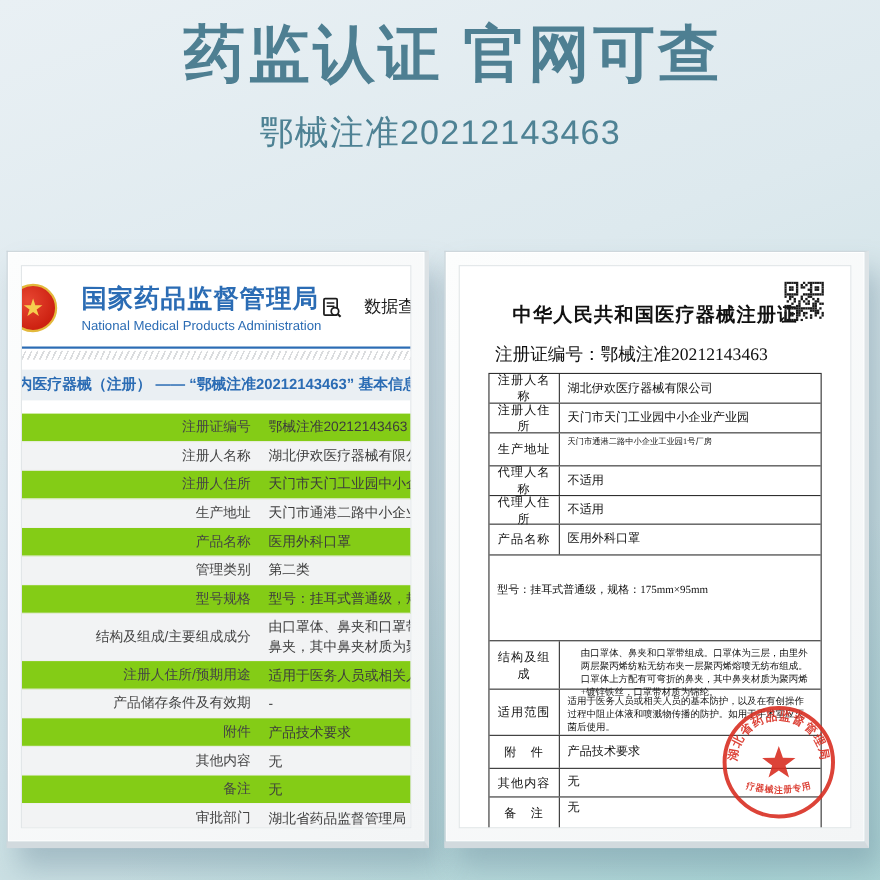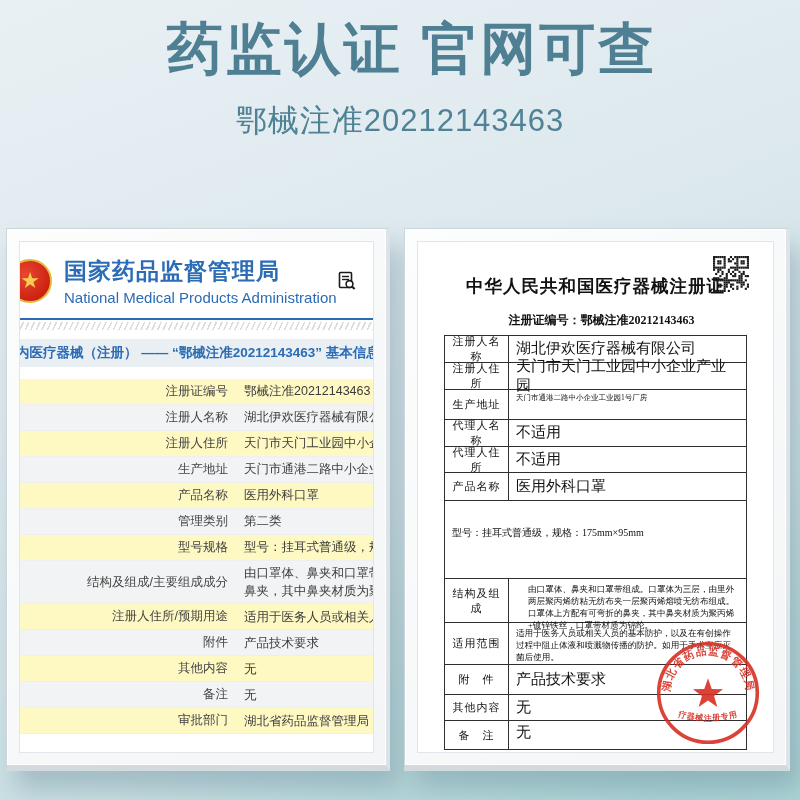--- a/index.html
+++ b/index.html
@@ -43,54 +43,54 @@
 
   
   .site{ width:calc(100% + 30px); margin-left:-14px; padding-top:8px; }
   .site-header{ display:flex; align-items:center; padding:6px 6px 4px 2px; }
   .emblem{
     width:44px; height:44px; border-radius:50%; flex:0 0 44px;
     background:radial-gradient(circle at 38% 35%, #e84732 0%, #cd2212 70%);
     border:2px solid #e3b93c; display:flex; align-items:center; justify-content:center;
     color:#f5ce4e; font-size:22px; line-height:1;
   }
-  .agency{ margin-left:12px; flex:1 1 auto; }
+  .agency{ margin-left:22px; flex:1 1 auto; }
   .agency-cn{ color:#2b6cb4; font-size:23px; font-weight:700; letter-spacing:1px; white-space:nowrap; }
-  .agency-en{ color:#2b6cb4; font-size:15px; margin-top:2px; white-space:nowrap; }
+  .agency-en{ color:#2b6cb4; font-size:12px; margin-top:2px; white-space:nowrap; }
   .query{ display:flex; align-items:center; gap:19px; color:#1c1c1c; font-size:15.5px; white-space:nowrap; padding-right:8px; }
   .blue-rule{ height:2px; background:#2b6cb4; margin-top:8px; }
   .hatch{
     height:8px; margin-top:2px;
     background:repeating-linear-gradient(115deg,#dadcde 0 1.5px,#ffffff 1.5px 5px);
   }
   .crumb-bar{
     margin-top:9px; background:#eaeff3; color:#2b6cb4;
     font-size:13.5px; font-weight:700; padding:5px 8px 5px 10px;
     display:flex; align-items:center; justify-content:space-between; white-space:nowrap;
   }
   .ltable{ margin-top:12px; font-size:12.5px; color:#3c3c3c; }
-  .lrow{ display:flex; align-items:center; min-height:26px; background:#fef9c3; border-bottom:1px solid #efefef; }
+  .lrow{ display:flex; align-items:center; min-height:26px; background:#84cc16; border-bottom:1px solid #efefef; }
   .lrow:nth-child(even){ background:#f2f3f4; }
   .l-label{ width:238px; flex:0 0 238px; text-align:right; padding-right:16px; color:#444; }
   .l-value{ flex:1 1 auto; white-space:pre-line; line-height:1.45; padding:3px 0; }
 
   
   .cert{ padding:18px 20px 0 20px; font-family:"Liberation Serif","DejaVu Serif",serif; color:#111; position:relative; height:100%; }
   .cert-title{ text-align:center; font-size:17.5px; font-weight:700; letter-spacing:1px; margin-top:14px; white-space:nowrap; }
   .qr{ position:absolute; top:14px; right:24px; width:36px; height:36px; }
-  .reg-line{ font-size:12px; font-weight:700; margin:14px 0 6px 12px;text-align:center; }
+  .reg-line{ font-size:16px; font-weight:400; margin:14px 0 6px 12px; }
   .rtable{ border:1.5px solid #2f2f2f; margin:0 6px; }
   .rrow{ display:flex; border-bottom:1px solid #2f2f2f; }
   .rrow:last-child{ border-bottom:none; }
   .r-label{
     width:64px; flex:0 0 64px; border-right:1px solid #2f2f2f;
     display:flex; align-items:center; justify-content:center;
     font-size:11px; letter-spacing:1px; text-align:center; padding:2px;
   }
-  .r-value{ flex:1 1 auto; font-size:15px; display:flex; align-items:center; padding:2px 7px; line-height:1.3; }
+  .r-value{ flex:1 1 auto; font-size:11px; display:flex; align-items:center; padding:2px 7px; line-height:1.3; }
   .rrow:nth-child(1){ height:27px; } .rrow:nth-child(2){ height:27px; }
   .rrow:nth-child(3){ height:30px; } .rrow:nth-child(4){ height:27px; }
   .rrow:nth-child(5){ height:26px; } .rrow:nth-child(6){ height:28px; }
   .rrow:nth-child(7){ height:78px; } .rrow:nth-child(8){ height:44px;gap:12px; }
   .rrow:nth-child(9){ height:42px; } .rrow:nth-child(10){ height:30px; }
   .rrow:nth-child(11){ height:26px; } .rrow:nth-child(12){ height:28px; }
   .rrow:nth-child(3) .r-value{ font-size:7.5px; align-items:flex-start; padding-top:3px; }
   .rrow:nth-child(7) .r-value{ align-items:flex-start; padding-top:5px; font-weight:400; font-size:10px;margin-top:20px; }
   .rrow:nth-child(8) .r-value, .rrow:nth-child(9) .r-value{ font-size:8.6px; align-items:flex-start; padding-top:4px; line-height:1.4; }
   .rrow:nth-child(12) .r-value{ align-items:flex-start; padding-top:2px; }
@@ -158,20 +158,24 @@
             <div class="l-value">型号：挂耳式普通级，规</div>
           </div>
           <div class="lrow">
             <div class="l-label">结构及组成/主要组成成分</div>
             <div class="l-value">由口罩体、鼻夹和口罩带
 鼻夹，其中鼻夹材质为聚</div>
           </div>
           <div class="lrow">
             <div class="l-label">注册人住所/预期用途</div>
             <div class="l-value">适用于医务人员或相关人</div>
+          </div>
+          <div class="lrow">
+            <div class="l-label">产品储存条件及有效期</div>
+            <div class="l-value">-</div>
           </div>
           <div class="lrow">
             <div class="l-label">附件</div>
             <div class="l-value">产品技术要求</div>
           </div>
           <div class="lrow">
             <div class="l-label">其他内容</div>
             <div class="l-value">无</div>
           </div>
           <div class="lrow">

